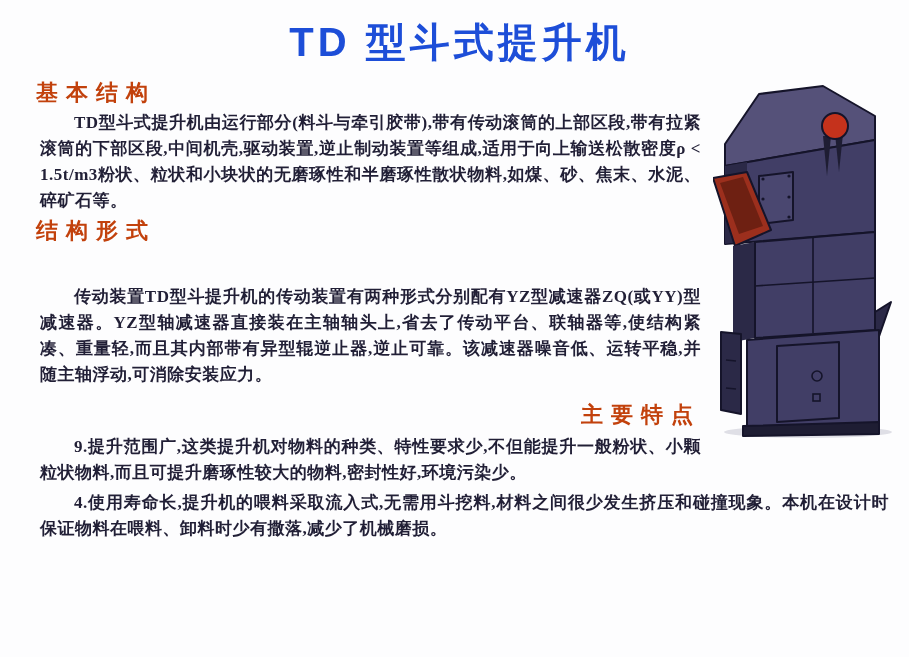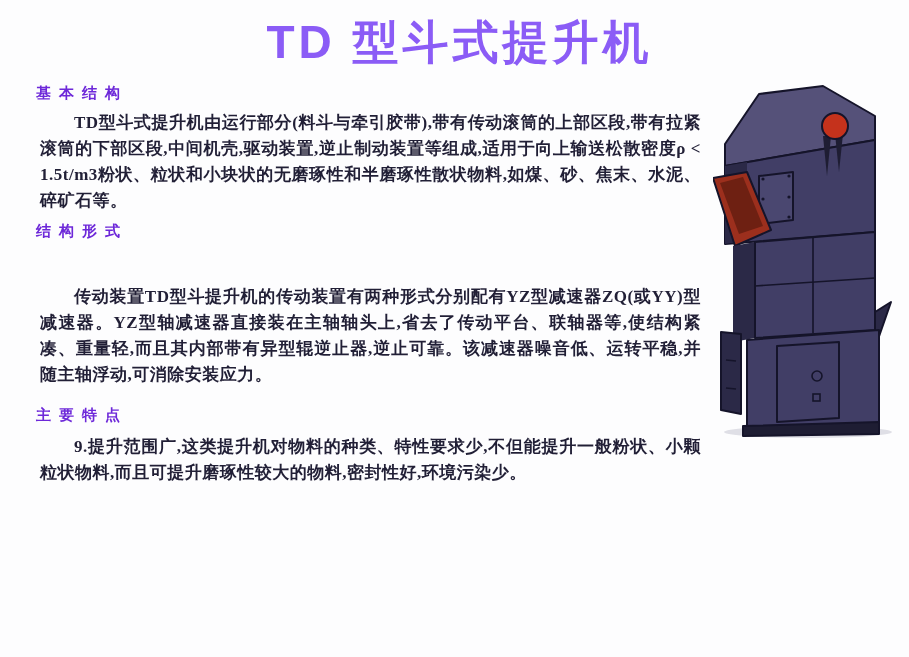--- a/index.html
+++ b/index.html
@@ -8,37 +8,37 @@
     width:909px; height:657px;
     background:#fdfdfe;
     color:#211f36;
     font-family:"Liberation Serif", serif;
     box-sizing:border-box;
     padding:16px 16px 0 36px;
     overflow:hidden;
   }
   h1.title {
     font-family:"Liberation Sans", sans-serif;
-    font-size:46px; line-height:48px;
+    font-size:40px; line-height:48px;
     font-weight:bold;
     letter-spacing:4px;
-    color:#8b5cf6;
+    color:#1d4ed8;
     text-align:center;
     margin:2px 10px 14px 0;
   }
   h2.sec-heading {
     font-family:"Liberation Sans", sans-serif;
-    font-size:15px; line-height:26px;
+    font-size:22px; line-height:26px;
     font-weight:bold;
     letter-spacing:8px;
-    color:#6d28d9;
+    color:#c2410c;
     margin:2px 0 4px 0;
   }
   section.structure-form h2.sec-heading { margin-top:1px; margin-bottom:40px; }
-  section.main-features  h2.sec-heading { margin-top:14px; margin-bottom:6px; }
+  section.main-features  h2.sec-heading { margin-top:14px; margin-bottom:6px;text-align:right; }
   p.body-text {
     font-size:17px; line-height:26px;
     font-weight:bold;
     letter-spacing:0.5px;
     text-indent:2em;
     text-align:justify;
     margin:4px;
   }
   figure.machine {
     float:right;
@@ -113,15 +113,16 @@
   </section>
 
   <section class="structure-form">
     <h2 class="sec-heading">结构形式</h2>
     <p class="body-text">传动装置TD型斗提升机的传动装置有两种形式分别配有YZ型减速器ZQ(或YY)型减速器。YZ型轴减速器直接装在主轴轴头上,省去了传动平台、联轴器等,使结构紧凑、重量轻,而且其内部带有异型辊逆止器,逆止可靠。该减速器噪音低、运转平稳,并随主轴浮动,可消除安装应力。</p>
   </section>
 
   <section class="main-features">
     <h2 class="sec-heading">主要特点</h2>
     <p class="body-text">9.提升范围广,这类提升机对物料的种类、特性要求少,不但能提升一般粉状、小颗粒状物料,而且可提升磨琢性较大的物料,密封性好,环境污染少。</p>
+    <p class="body-text">4.使用寿命长,提升机的喂料采取流入式,无需用斗挖料,材料之间很少发生挤压和碰撞现象。本机在设计时保证物料在喂料、卸料时少有撒落,减少了机械磨损。</p>
   </section>
 
 </div>
 
 </body></html>

